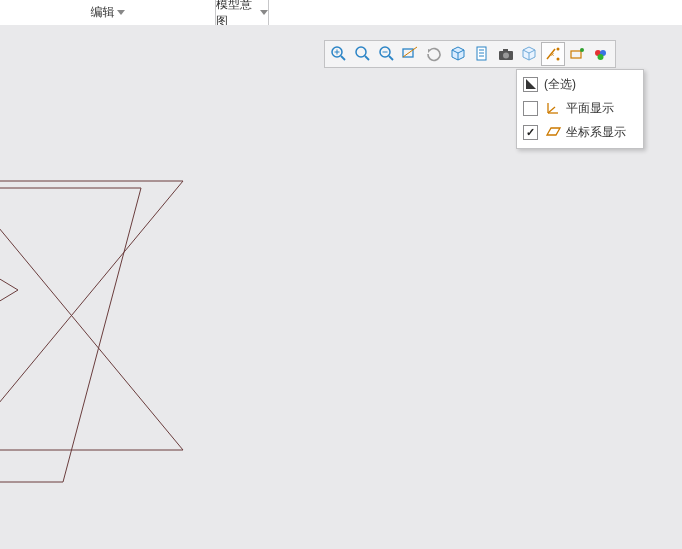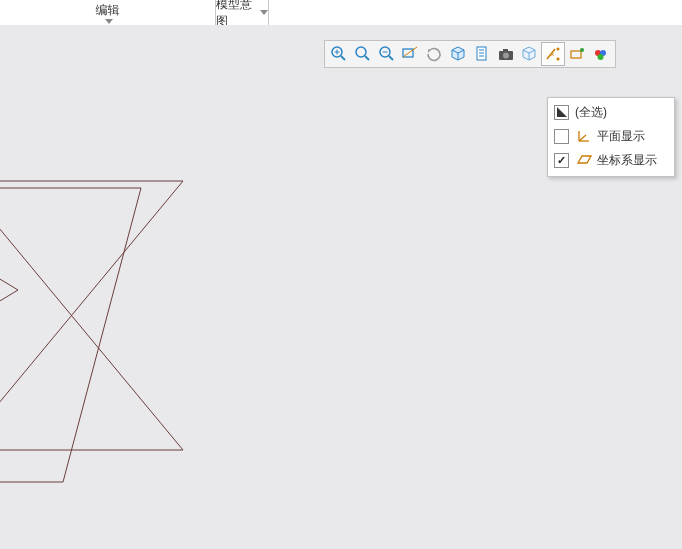--- a/index.html
+++ b/index.html
@@ -21,21 +21,21 @@
   }
   .menu-item {
     flex: 0 0 auto;
     width: 115px;
     border-right: 1px solid #c7c7c9;
     display:flex;
     align-items:center;
     justify-content:center;
     cursor: pointer;
   }
-  .menu-item:first-child { width: 215px; flex-direction: column; }
+  .menu-item:first-child { width: 215px; }
   .menu-item .tri {
     display:inline-block;
     margin-left:2px;
     width:0;height:0;
     border-left:4px solid transparent;
     border-right:4px solid transparent;
     border-top:5px solid #888;
     vertical-align: middle;
   }
   .menu-item.empty {
@@ -82,27 +82,26 @@
     background:#fdfdfe;
     border:1px solid #b7b7b9;
     box-sizing:border-box;
   }
   .tbtn svg { display:block; }
 
   
   .panel {
     position:absolute;
     top: 69px;
-    left: 547px;
+    left: 516px;
     width: 126px;
     background:#fff;
     border:1px solid #c2c2c4;
     box-shadow: 2px 2px 4px rgba(0,0,0,0.18);
     padding: 2px 0 4px 0;
-    margin-top: 28px;
   }
   .panel-row {
     display:flex;
     align-items:center;
     height:24px;
     padding: 0 6px 0 6px;
     cursor:pointer;
   }
   .panel-check {
     width:13px;

